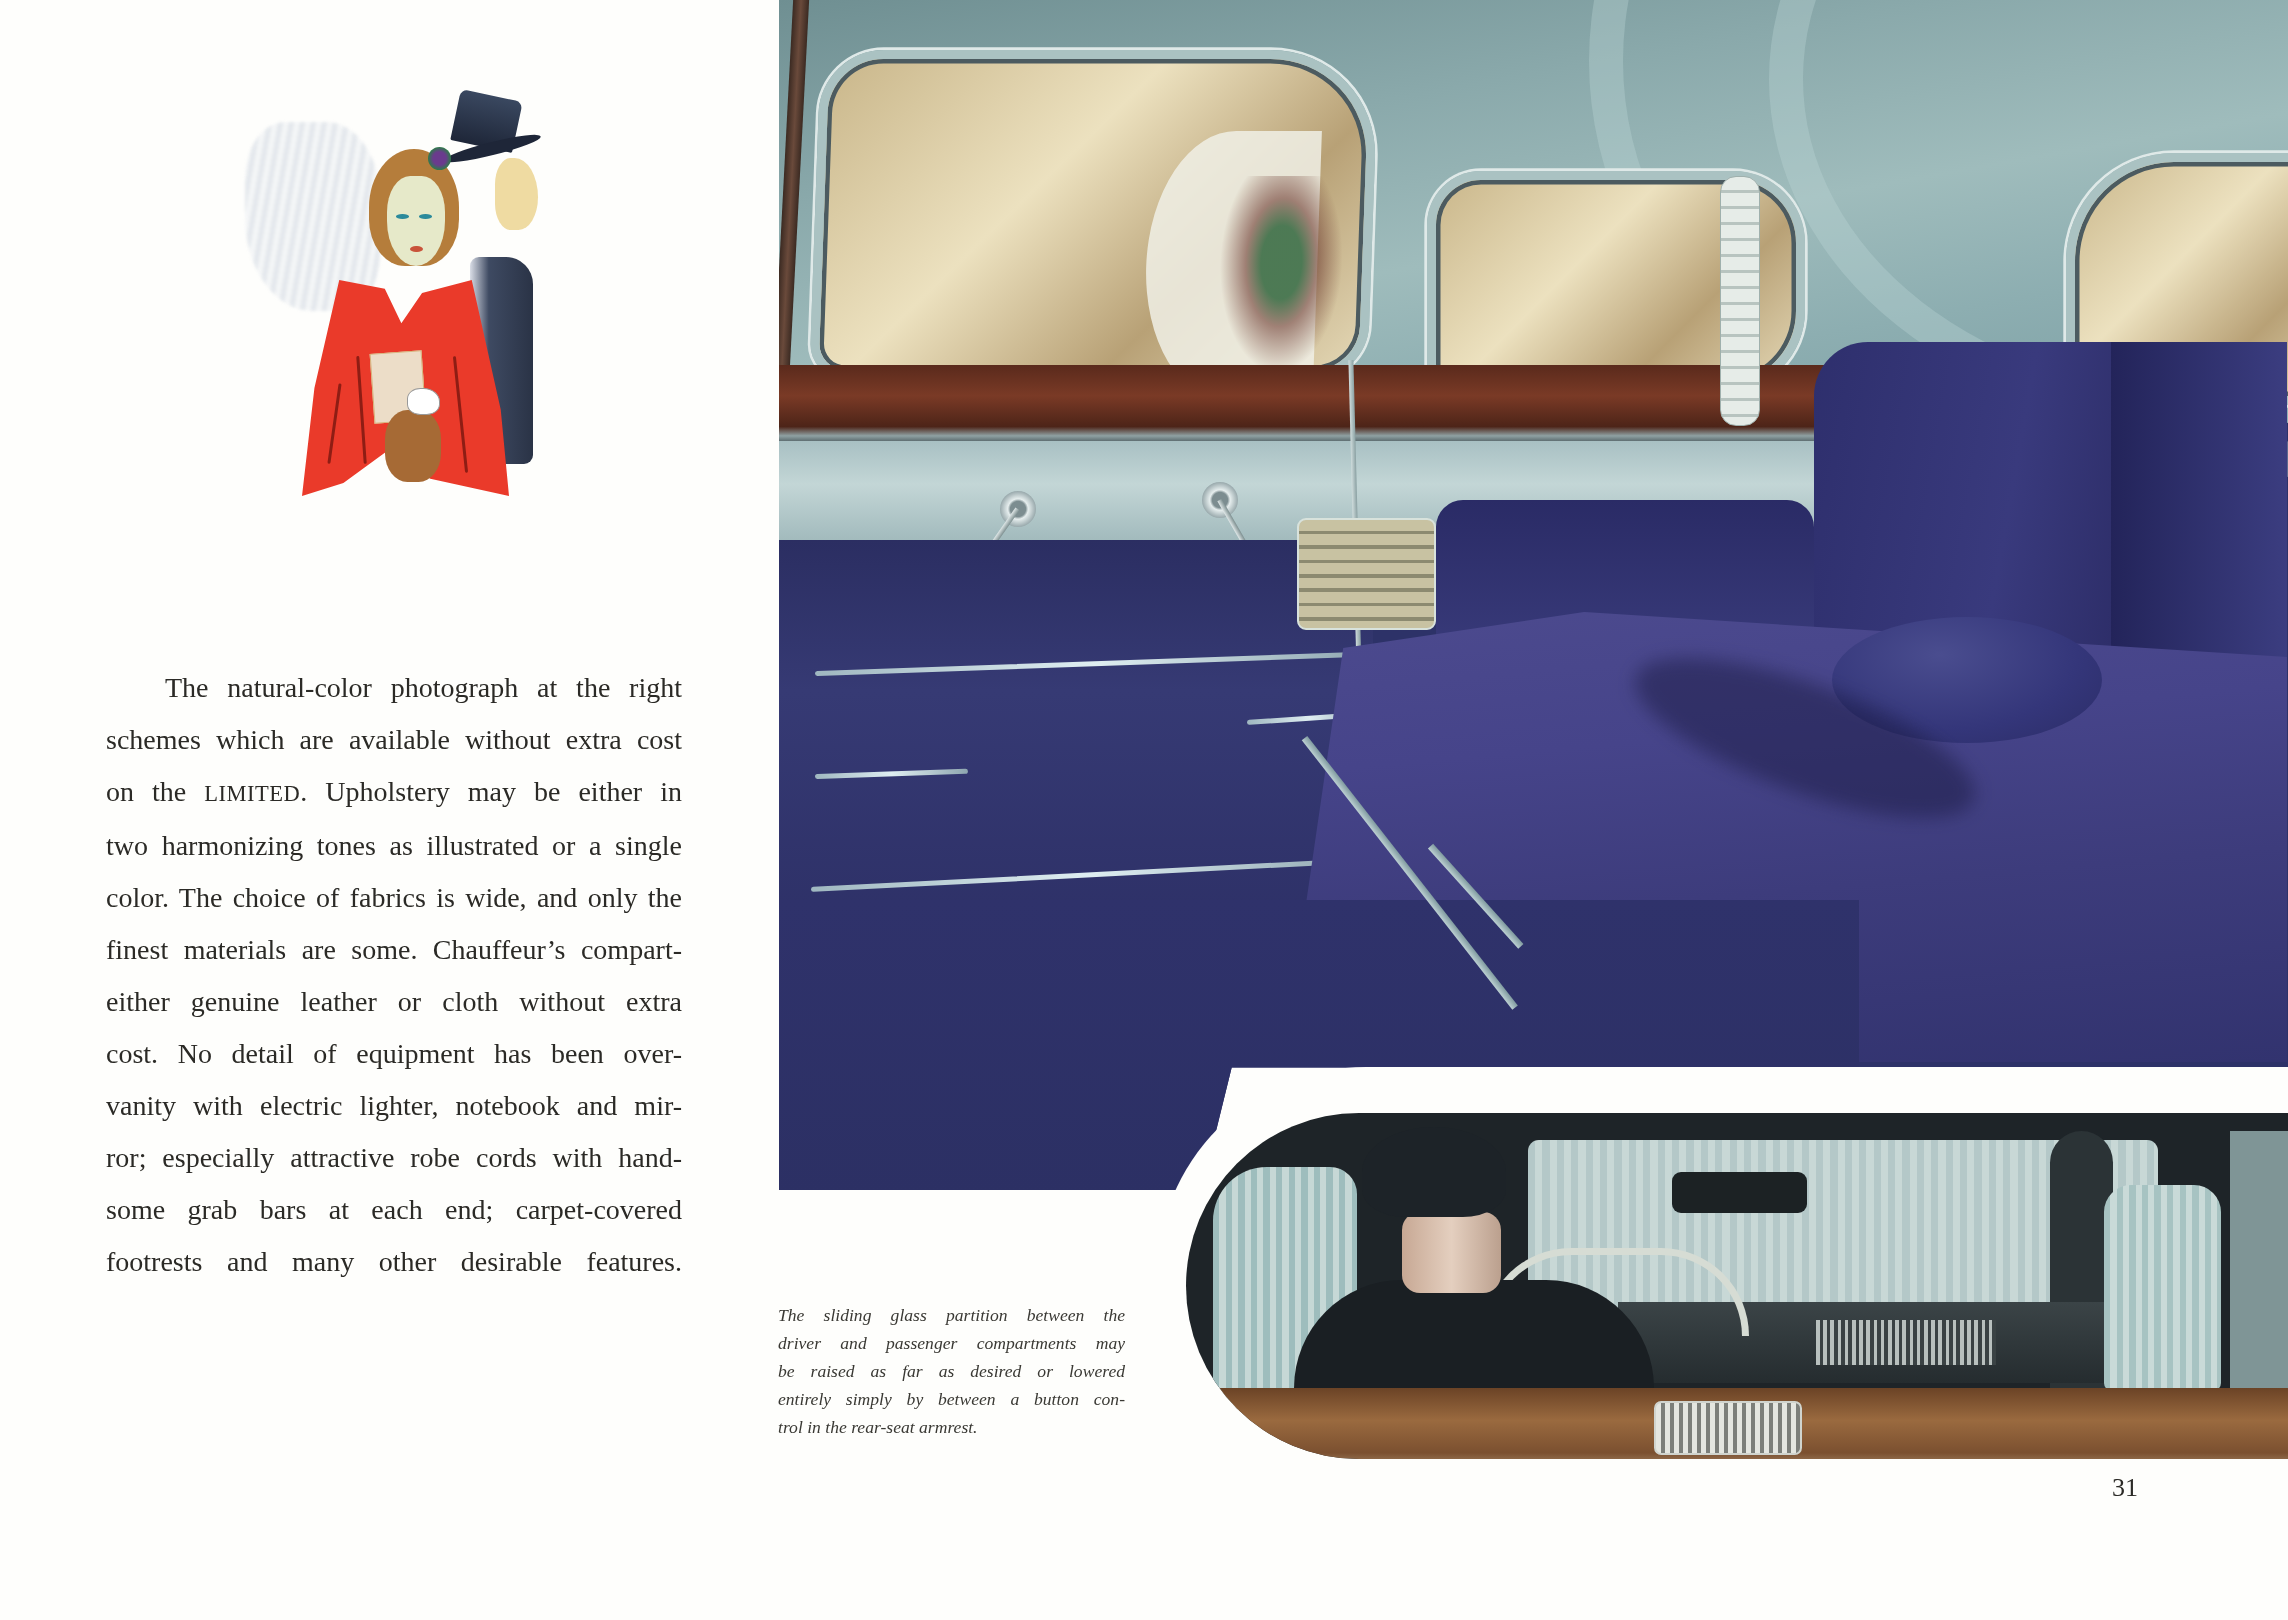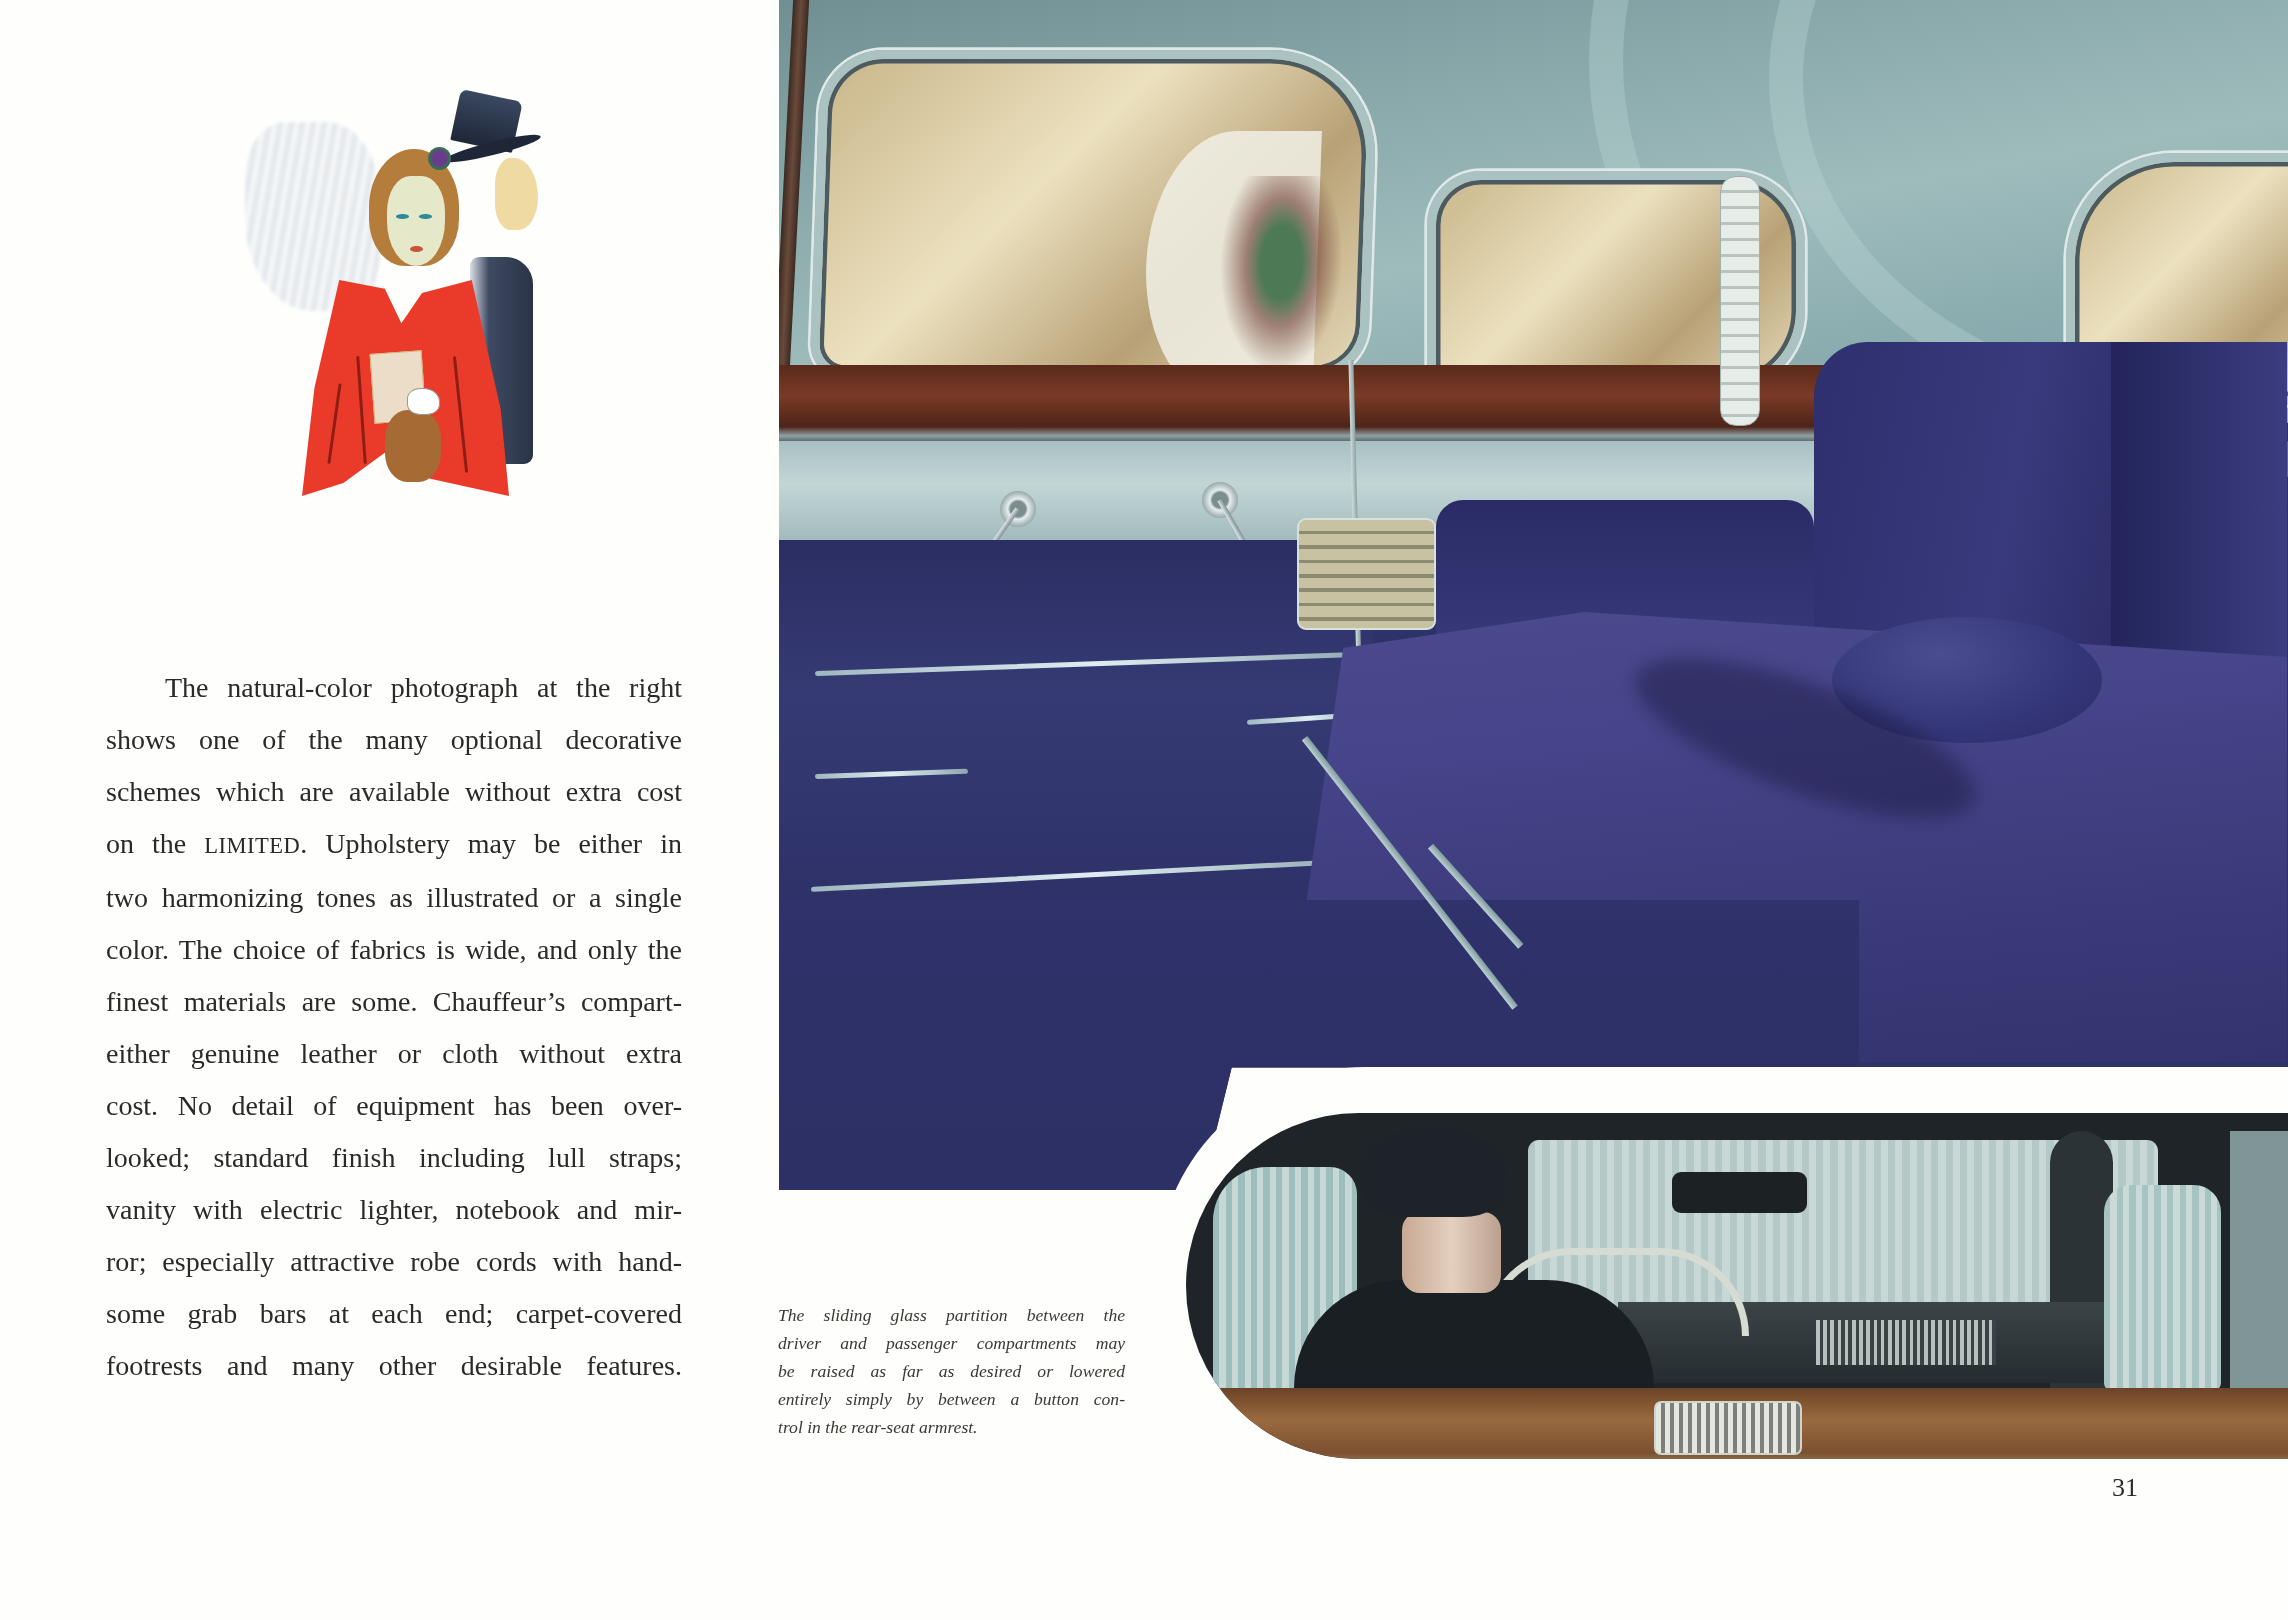--- a/index.html
+++ b/index.html
@@ -109,29 +109,27 @@
     <div class="cape-line" style="left:99px;top:297px;height:81px;transform:rotate(8deg)"></div>
     <div class="cape-line" style="left:126px;top:270px;height:108px;transform:rotate(-4deg)"></div>
     <div class="cape-line" style="left:225px;top:270px;height:117px;transform:rotate(-6deg)"></div>
     <div class="paper"></div>
     <div class="muff"></div>
     <div class="glove"></div>
   </div>
 
   <div class="body-text">
     <span class="line first">The natural-color photograph at the right</span>
-    <span class="line">shows one of the many optional decorative</span>
     <span class="line">schemes which are available without extra cost</span>
     <span class="line"><span>on the </span><span class="sc">LIMITED</span><span>. Upholstery may be either in</span></span>
     <span class="line">two harmonizing tones as illustrated or a single</span>
     <span class="line">color. The choice of fabrics is wide, and only the</span>
     <span class="line">finest materials are some. Chauffeur’s compart-</span>
     <span class="line">either genuine leather or cloth without extra</span>
     <span class="line">cost. No detail of equipment has been over-</span>
-    <span class="line">looked; standard finish including lull straps;</span>
     <span class="line">vanity with electric lighter, notebook and mir-</span>
     <span class="line">ror; especially attractive robe cords with hand-</span>
     <span class="line">some grab bars at each end; carpet-covered</span>
     <span class="line last">footrests and many other desirable features.</span>
   </div>
 
   <div class="photo">
     <div class="headliner">
       <div class="sweep" style="left:810px;top:-378px;width:990px;height:810px"></div>
       <div class="sweep" style="left:990px;top:-270px;width:810px;height:630px"></div>

